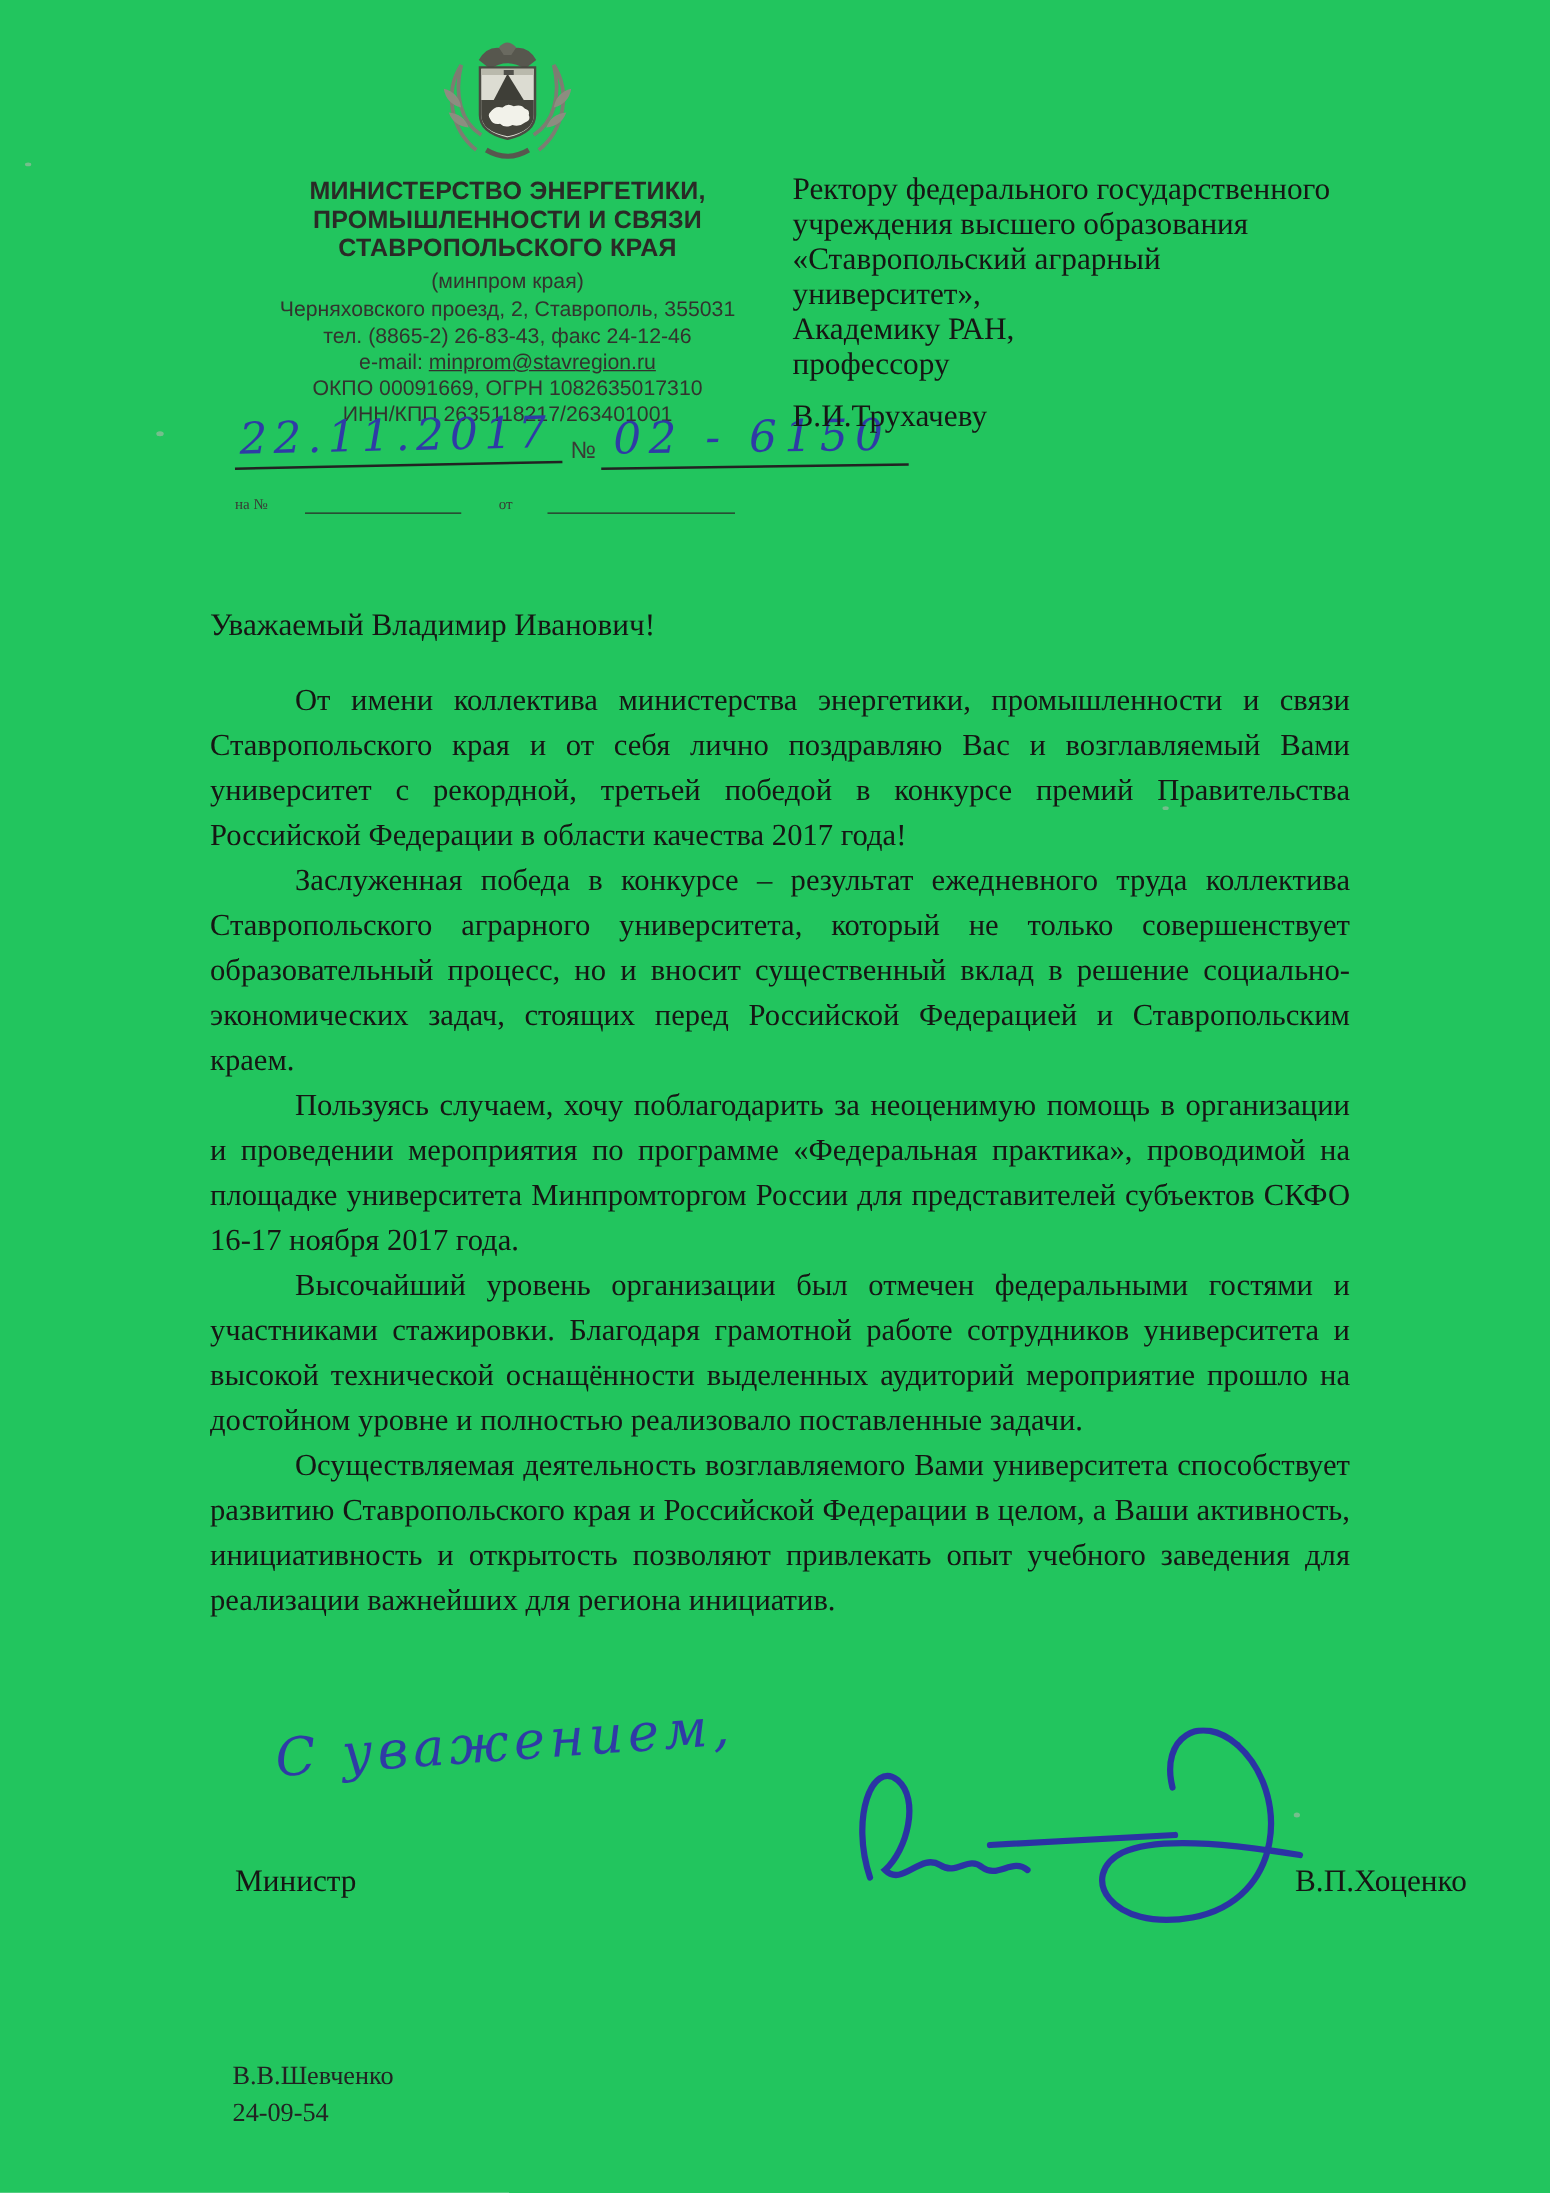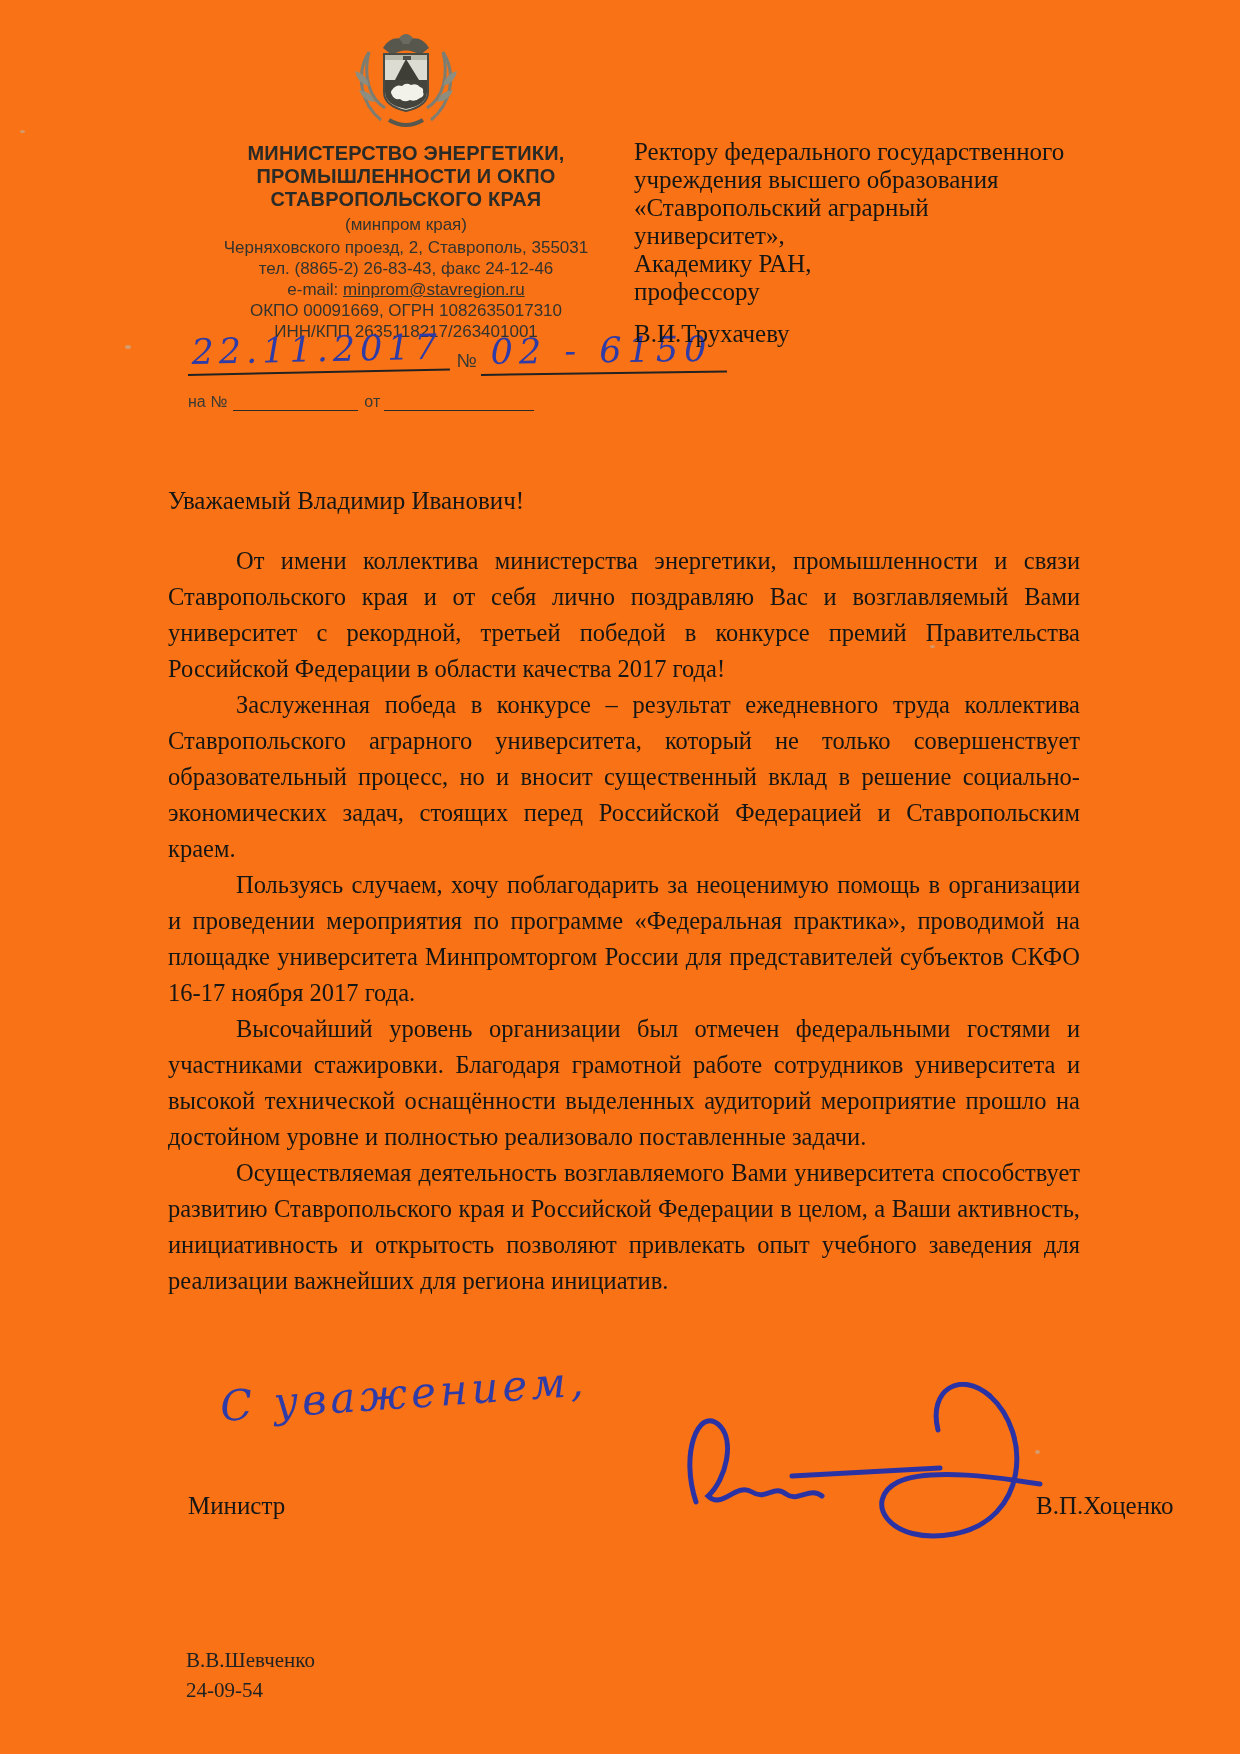--- a/index.html
+++ b/index.html
@@ -1,21 +1,21 @@
 <!DOCTYPE html>
 <html lang="ru"><head>
 <meta charset="utf-8">
 <style>
   html,body{margin:0;padding:0;}
   body{background:#e8e8e6;}
   .page{
     position:relative;
     width:1240px;height:1754px;
     margin:0 auto;
-    background:#f97316;
+    background:#22c55e;
     font-family:"Liberation Serif", serif;
     color:#1c1c1c;
     overflow:hidden;
   }
   
   .letterhead{
     position:absolute;left:180px;top:28px;width:452px;
     text-align:center;
     font-family:"Liberation Sans", sans-serif;
   }
@@ -47,23 +47,23 @@
   }
   .hand.number{
     font-size:35px;letter-spacing:6px;
     border-bottom:2px solid #222;
     padding:0 14px 2px 10px;
     transform:rotate(-0.8deg);transform-origin:left bottom;
     white-space:nowrap;
   }
   .na-line{
     position:absolute;left:188px;top:392px;width:400px;
-    font-family:Liberation Sans, sans-serif;
-    font-size:16px;color:#3a3a35;
-    display:flex;align-items:flex-end;
+    font-family:Liberation Serif, serif;
+    font-size:12px;color:#3a3a35;
+    display:flex;align-items:flex-end;justify-content:space-between;
   }
   .blank{border-bottom:1.5px solid #2a2a26;height:18px;}
   .blank.b1{width:125px;margin:0 6px;}
   .blank.b2{width:150px;margin-left:4px;}
   
   .recipient{
     position:absolute;left:618px;top:138px;width:480px;
     font-size:25px;line-height:28px;color:#161614;margin-left:16px;
   }
   .recipient-name{margin-top:14px;}
@@ -131,21 +131,21 @@
         <rect x="58" y="28" width="8" height="4" fill="#50504a"></rect>
 
         <path d="M40 52 h42 v12 q0 13 -21 17 q-21 -4 -21 -17 Z" fill="#44443c"></path>
         <path d="M47 62 q4 -6 10 -4 q4 -4 9 -1 q6 -2 9 2 q4 1 3 5 q2 4 -3 6 q-5 4 -10 2 q-6 3 -10 -1 q-6 1 -8 -4 q-2 -3 0 -5 Z" fill="#f2f2ea"></path>
 
         <path d="M44 92 q17 10 34 0" fill="none" stroke="#57574e" stroke-width="4"></path>
       </svg>
     </div>
     <div class="org-name">
       <div>МИНИСТЕРСТВО ЭНЕРГЕТИКИ,</div>
-      <div>ПРОМЫШЛЕННОСТИ И ОКПО</div>
+      <div>ПРОМЫШЛЕННОСТИ И СВЯЗИ</div>
       <div>СТАВРОПОЛЬСКОГО КРАЯ</div>
     </div>
     <div class="org-short">(минпром края)</div>
     <div class="org-line">Черняховского проезд, 2, Ставрополь, 355031</div>
     <div class="org-line">тел. (8865-2) 26-83-43, факс 24-12-46</div>
     <div class="org-line"><span>e-mail: </span><span class="email-link">minprom@stavregion.ru</span></div>
     <div class="org-line">ОКПО 00091669, ОГРН 1082635017310</div>
     <div class="org-line">ИНН/КПП 2635118217/263401001</div>
   </div>
 

